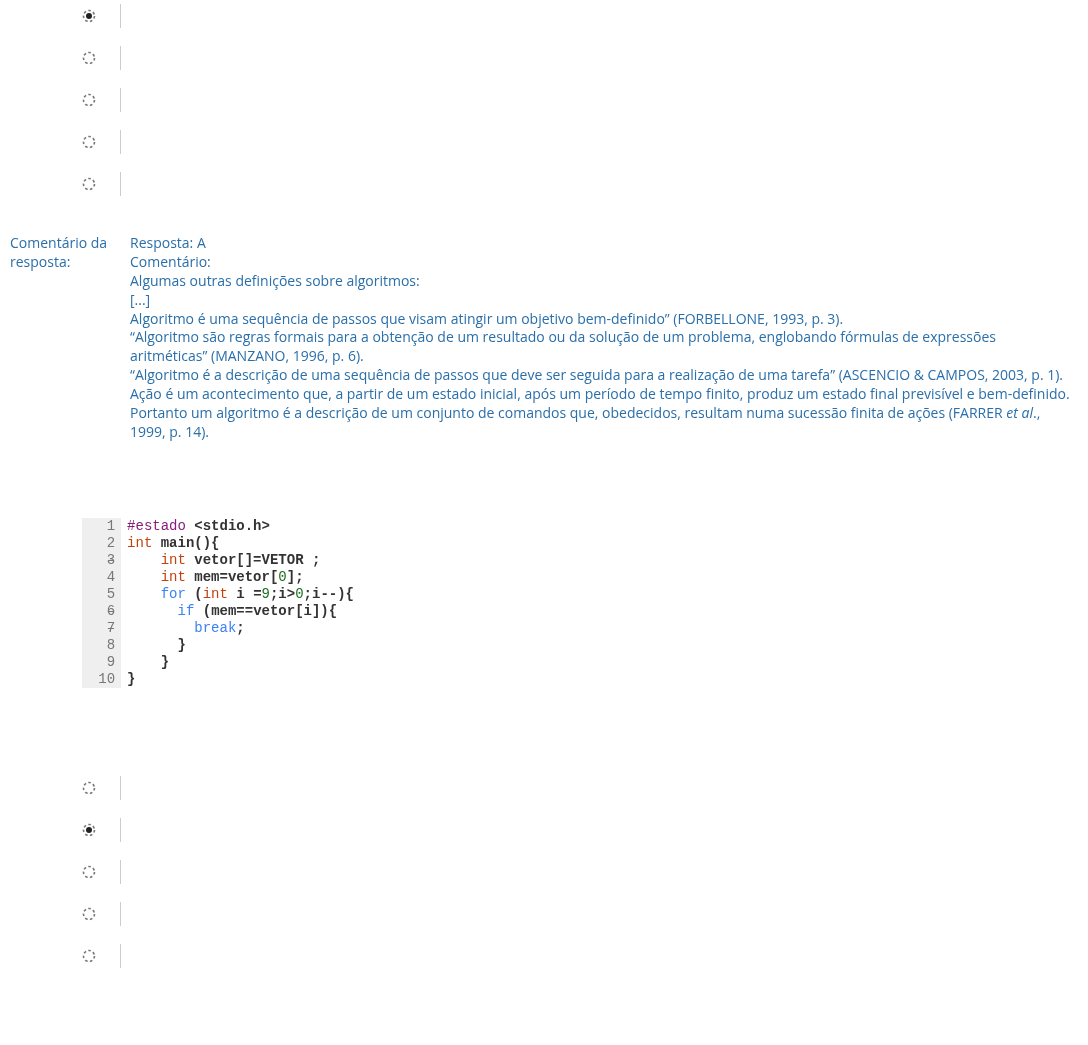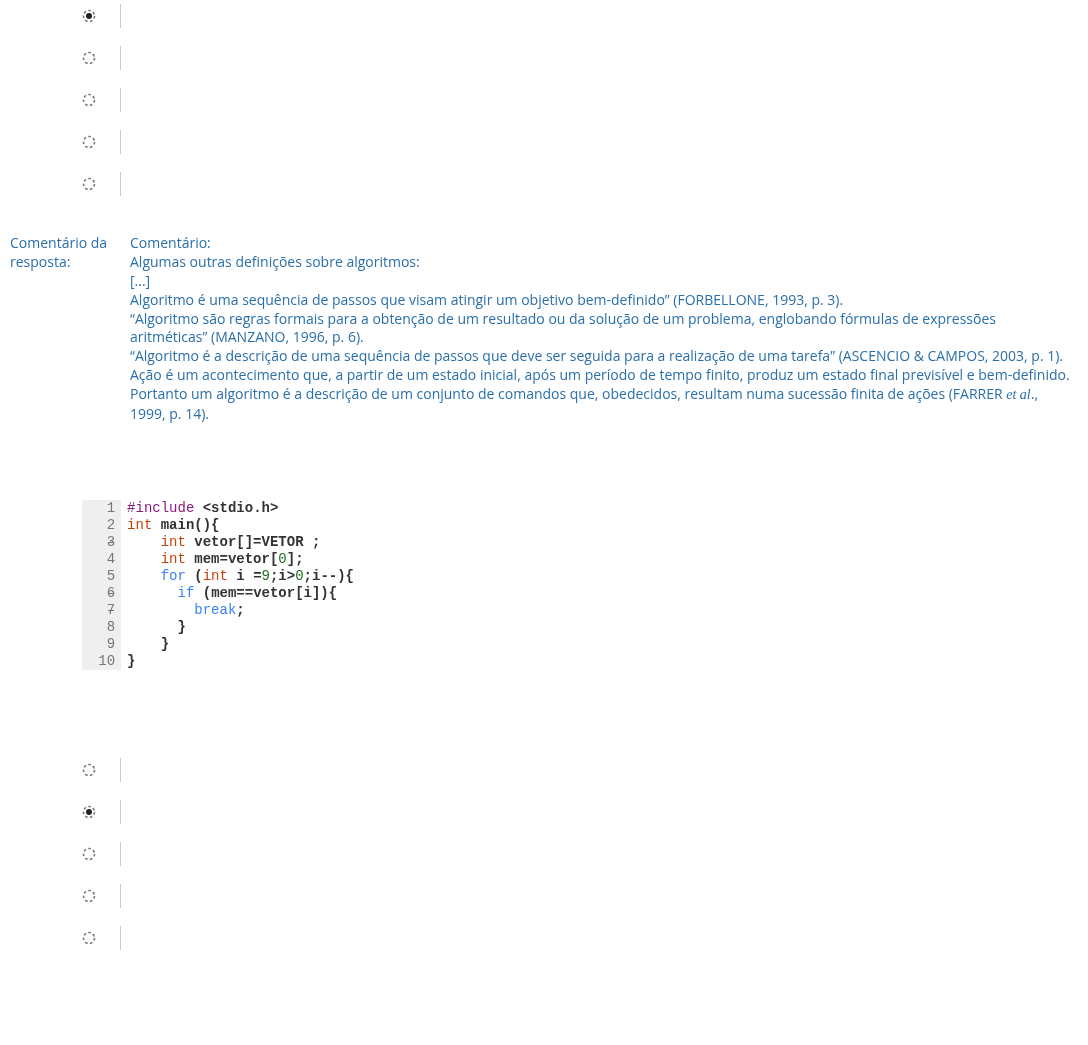--- a/index.html
+++ b/index.html
@@ -17,21 +17,21 @@
 .code-block{display:flex;font-family:Consolas,"Liberation Mono",Menlo,monospace;font-size:14px;line-height:17px;}
 .gutter{background:#efefef;color:#777;text-align:right;padding:0 6px 0 8px;user-select:none;}
 .gutter div{height:17px;}
 .src{padding-left:6px;}
 .src div{height:17px;white-space:pre;}
 .tok-pre{color:#8a1c7c;}
 .tok-kw{color:#c2410c;}
 .tok-ctrl{color:#3b82f6;margin-top:12px;}
 .tok-num{color:#1c6e1c;}
 .tok-plain{color:#333;font-weight:bold;}
-.em{font-style:italic;font-family:Liberation Serif, serif;}
+.em{font-style:italic;}
 </style>
 </head>
 <body>
 <div class="page">
 
 <div class="options-group">
   <div class="option-row">
     <span class="radio">
           <svg width="14" height="14" viewBox="0 0 14 14">
             <circle cx="7" cy="7" r="5.5" fill="none" stroke="#777" stroke-width="1.6" stroke-dasharray="2.6 2.3"></circle>
@@ -70,20 +70,21 @@
             <circle cx="7" cy="7" r="5.5" fill="none" stroke="#777" stroke-width="1.6" stroke-dasharray="2.6 2.3"></circle>
           </svg>
         </span>
     <span class="divider"></span>
   </div>
 </div>
 
 <div class="comment-block">
   <div class="comment-label">Comentário da resposta:</div>
   <div class="comment-body">
+    <p>Resposta: A</p>
     <p>Comentário:</p>
     <p>Algumas outras definições sobre algoritmos:</p>
     <p>[...]</p>
     <p>Algoritmo é uma sequência de passos que visam atingir um objetivo bem-definido” (FORBELLONE, 1993, p. 3).</p>
     <p>“Algoritmo são regras formais para a obtenção de um resultado ou da solução de um problema, englobando fórmulas de expressões aritméticas” (MANZANO, 1996, p. 6).</p>
     <p>“Algoritmo é a descrição de uma sequência de passos que deve ser seguida para a realização de uma tarefa” (ASCENCIO &amp; CAMPOS, 2003, p. 1).</p>
     <p>Ação é um acontecimento que, a partir de um estado inicial, após um período de tempo finito, produz um estado final previsível e bem-definido.</p>
     <p><span>Portanto um algoritmo é a descrição de um conjunto de comandos que, obedecidos, resultam numa sucessão finita de ações (FARRER </span><span class="em">et al</span><span>., 1999, p. 14).</span></p>
   </div>
 </div>
@@ -96,21 +97,21 @@
       <div>3</div>
       <div>4</div>
       <div>5 –</div>
       <div>6 –</div>
       <div>7</div>
       <div>8</div>
       <div>9</div>
       <div>10</div>
     </div>
     <div class="src">
-      <div><span class="tok-pre">#include </span><span class="tok-plain">&lt;stdio.h&gt;</span></div>
+      <div><span class="tok-pre">#estado </span><span class="tok-plain">&lt;stdio.h&gt;</span></div>
       <div><span class="tok-kw">int </span><span class="tok-plain">main(){</span></div>
       <div><span>    </span><span class="tok-kw">int </span><span class="tok-plain">vetor[]=VETOR ;</span></div>
       <div><span>    </span><span class="tok-kw">int </span><span class="tok-plain">mem=vetor[</span><span class="tok-num">0</span><span class="tok-plain">];</span></div>
       <div><span>    </span><span class="tok-ctrl">for </span><span class="tok-plain">(</span><span class="tok-kw">int </span><span class="tok-plain">i =</span><span class="tok-num">9</span><span class="tok-plain">;i&gt;</span><span class="tok-num">0</span><span class="tok-plain">;i--){</span></div>
       <div><span>      </span><span class="tok-ctrl">if </span><span class="tok-plain">(mem==vetor[i]){</span></div>
       <div><span>        </span><span class="tok-ctrl">break</span><span class="tok-plain">;</span></div>
       <div><span class="tok-plain">      }</span></div>
       <div><span class="tok-plain">    }</span></div>
       <div><span class="tok-plain">}</span></div>
     </div>

